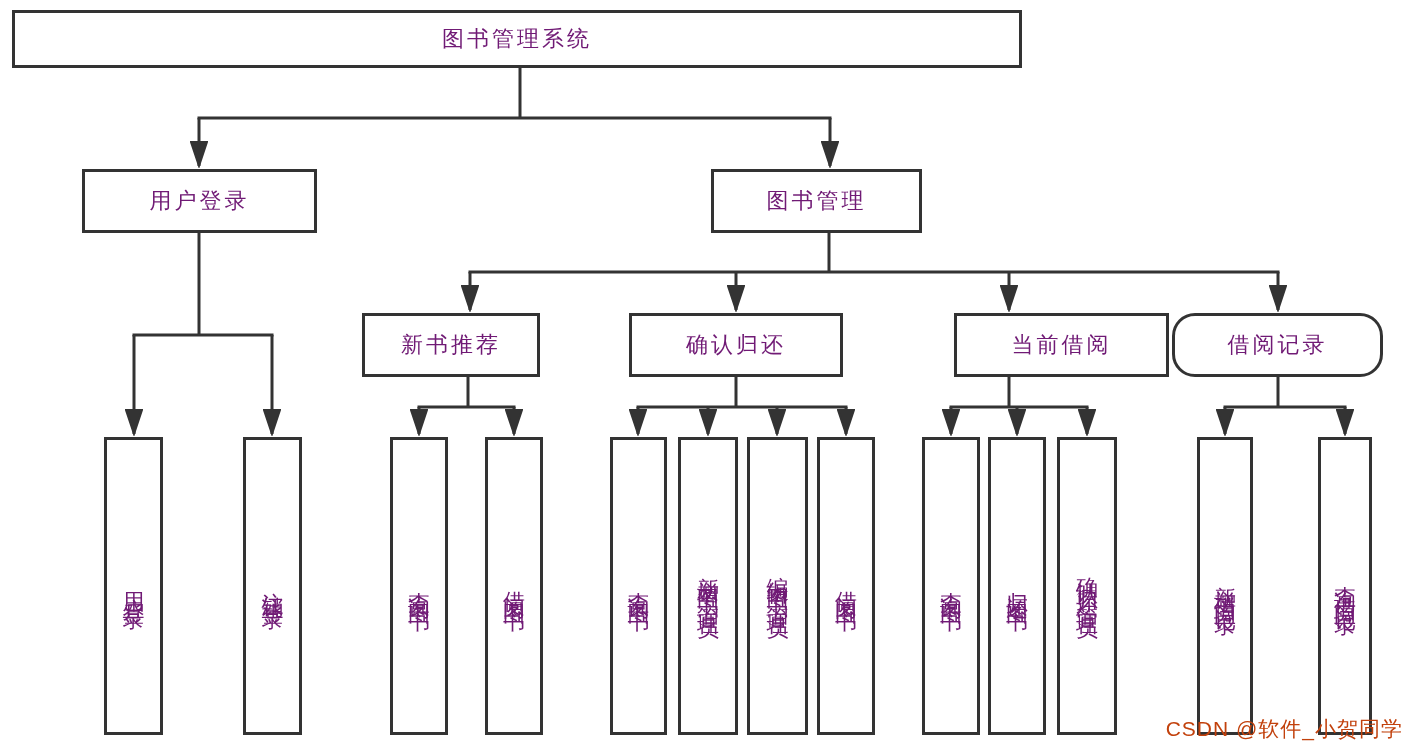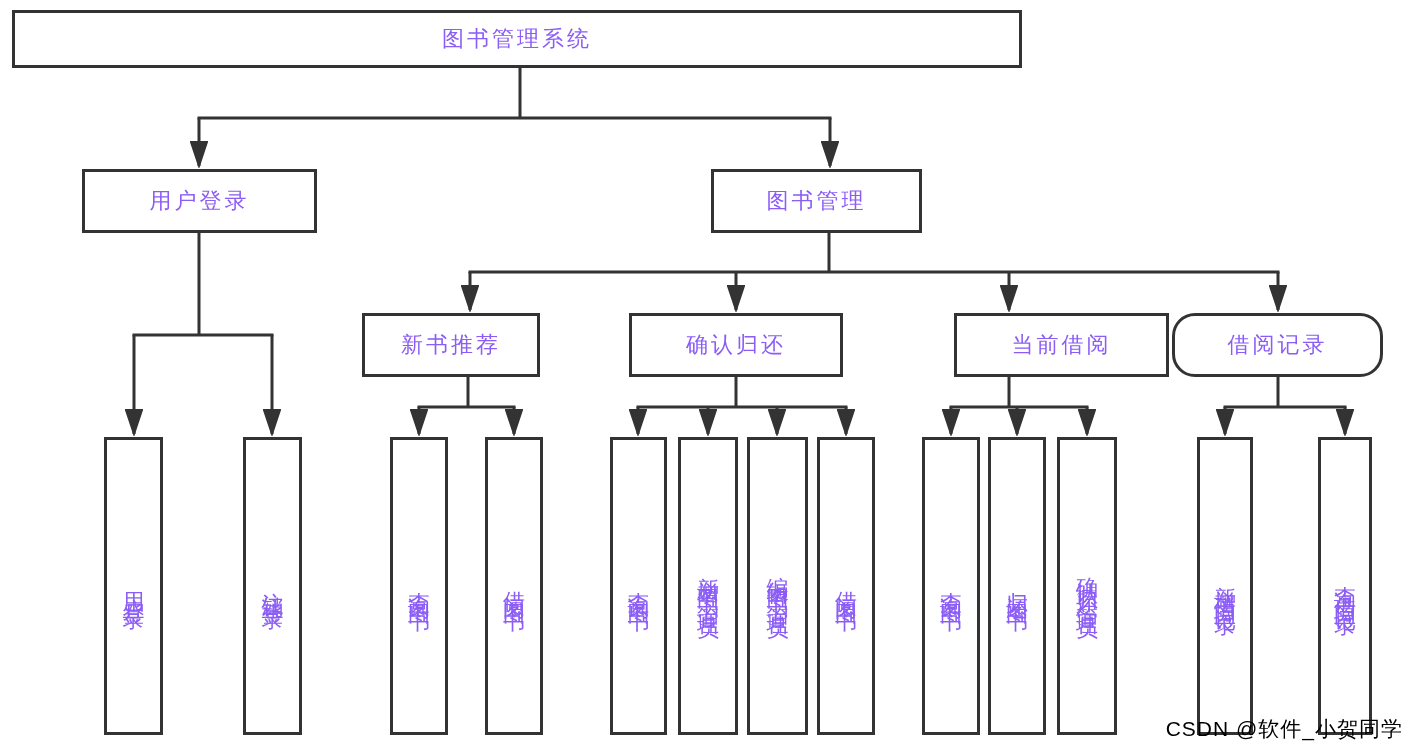--- a/index.html
+++ b/index.html
@@ -15,21 +15,21 @@
     position: absolute;
     left: 0; top: 0;
     width: 1405px; height: 747px;
     pointer-events: none;
   }
   .hbox, .vbox {
     position: absolute;
     box-sizing: border-box;
     border: 3px solid #333333;
     background: #ffffff;
-    color: #8b5cf6;
+    color: #701a75;
     display: flex;
     align-items: center;
     justify-content: center;
     text-align: center;
   }
   .hbox {
     font-size: 22px;
     letter-spacing: 3px;
     white-space: nowrap;
   }
@@ -39,21 +39,21 @@
     font-size: 22px;
     letter-spacing: 6px;
     line-height: 1;
   }
   .watermark {
     position: absolute;
     right: 2px;
     bottom: 4px;
     font-size: 21px;
     letter-spacing: 1px;
-    color: #000000;
+    color: #c2410c;
     z-index: 10;
     white-space: nowrap;
   }
 </style>
 </head>
 <body>
 
 <div class="canvas">
 
   <svg class="wires" width="1405" height="747" viewBox="0 0 1405 747" stroke="#333333" stroke-width="3" fill="none">

